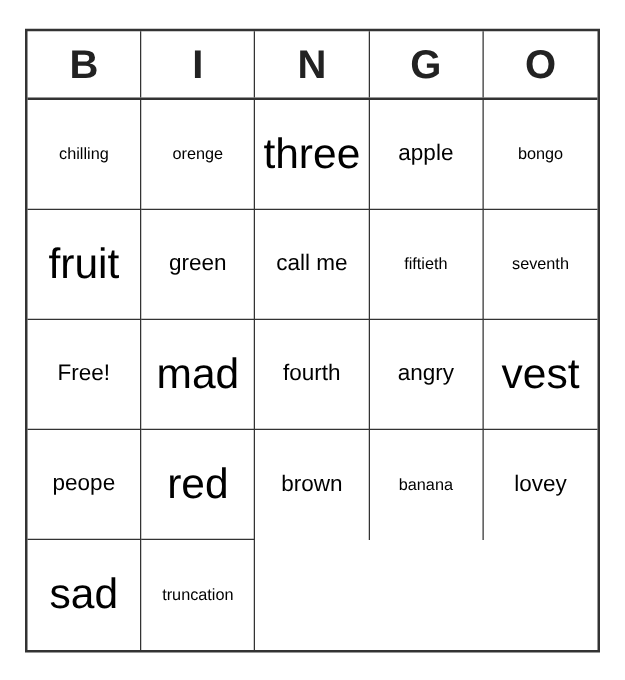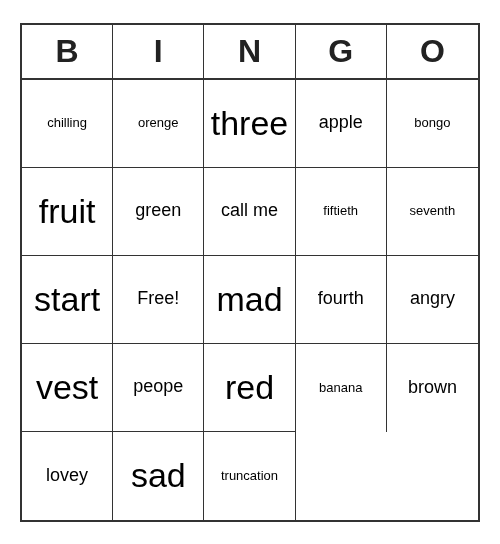--- a/index.html
+++ b/index.html
@@ -124,23 +124,20 @@
       <div class="bingo-cell">
         <span class="cell-text size-large">call me</span>
       </div>
       <div class="bingo-cell">
         <span class="cell-text size-small">fiftieth</span>
       </div>
       <div class="bingo-cell">
         <span class="cell-text size-small">seventh</span>
       </div>
       <div class="bingo-cell">
-        <span class="cell-text size-xlarge">start</span>
-      </div>
-      <div class="bingo-cell">
         <span class="cell-text size-large">Free!</span>
       </div>
       <div class="bingo-cell">
         <span class="cell-text size-xlarge">mad</span>
       </div>
       <div class="bingo-cell">
         <span class="cell-text size-medium">fourth</span>
       </div>
       <div class="bingo-cell">
         <span class="cell-text size-medium">angry</span>
@@ -148,24 +145,24 @@
       <div class="bingo-cell">
         <span class="cell-text size-xlarge">vest</span>
       </div>
       <div class="bingo-cell">
         <span class="cell-text size-medium">peope</span>
       </div>
       <div class="bingo-cell">
         <span class="cell-text size-xlarge">red</span>
       </div>
       <div class="bingo-cell">
-        <span class="cell-text size-small">banana</span>
+        <span class="cell-text size-medium">brown</span>
       </div>
       <div class="bingo-cell">
-        <span class="cell-text size-medium">brown</span>
+        <span class="cell-text size-small">banana</span>
       </div>
       <div class="bingo-cell">
         <span class="cell-text size-large">lovey</span>
       </div>
       <div class="bingo-cell">
         <span class="cell-text size-xlarge">sad</span>
       </div>
       <div class="bingo-cell">
         <span class="cell-text size-small">truncation</span>
       </div>

